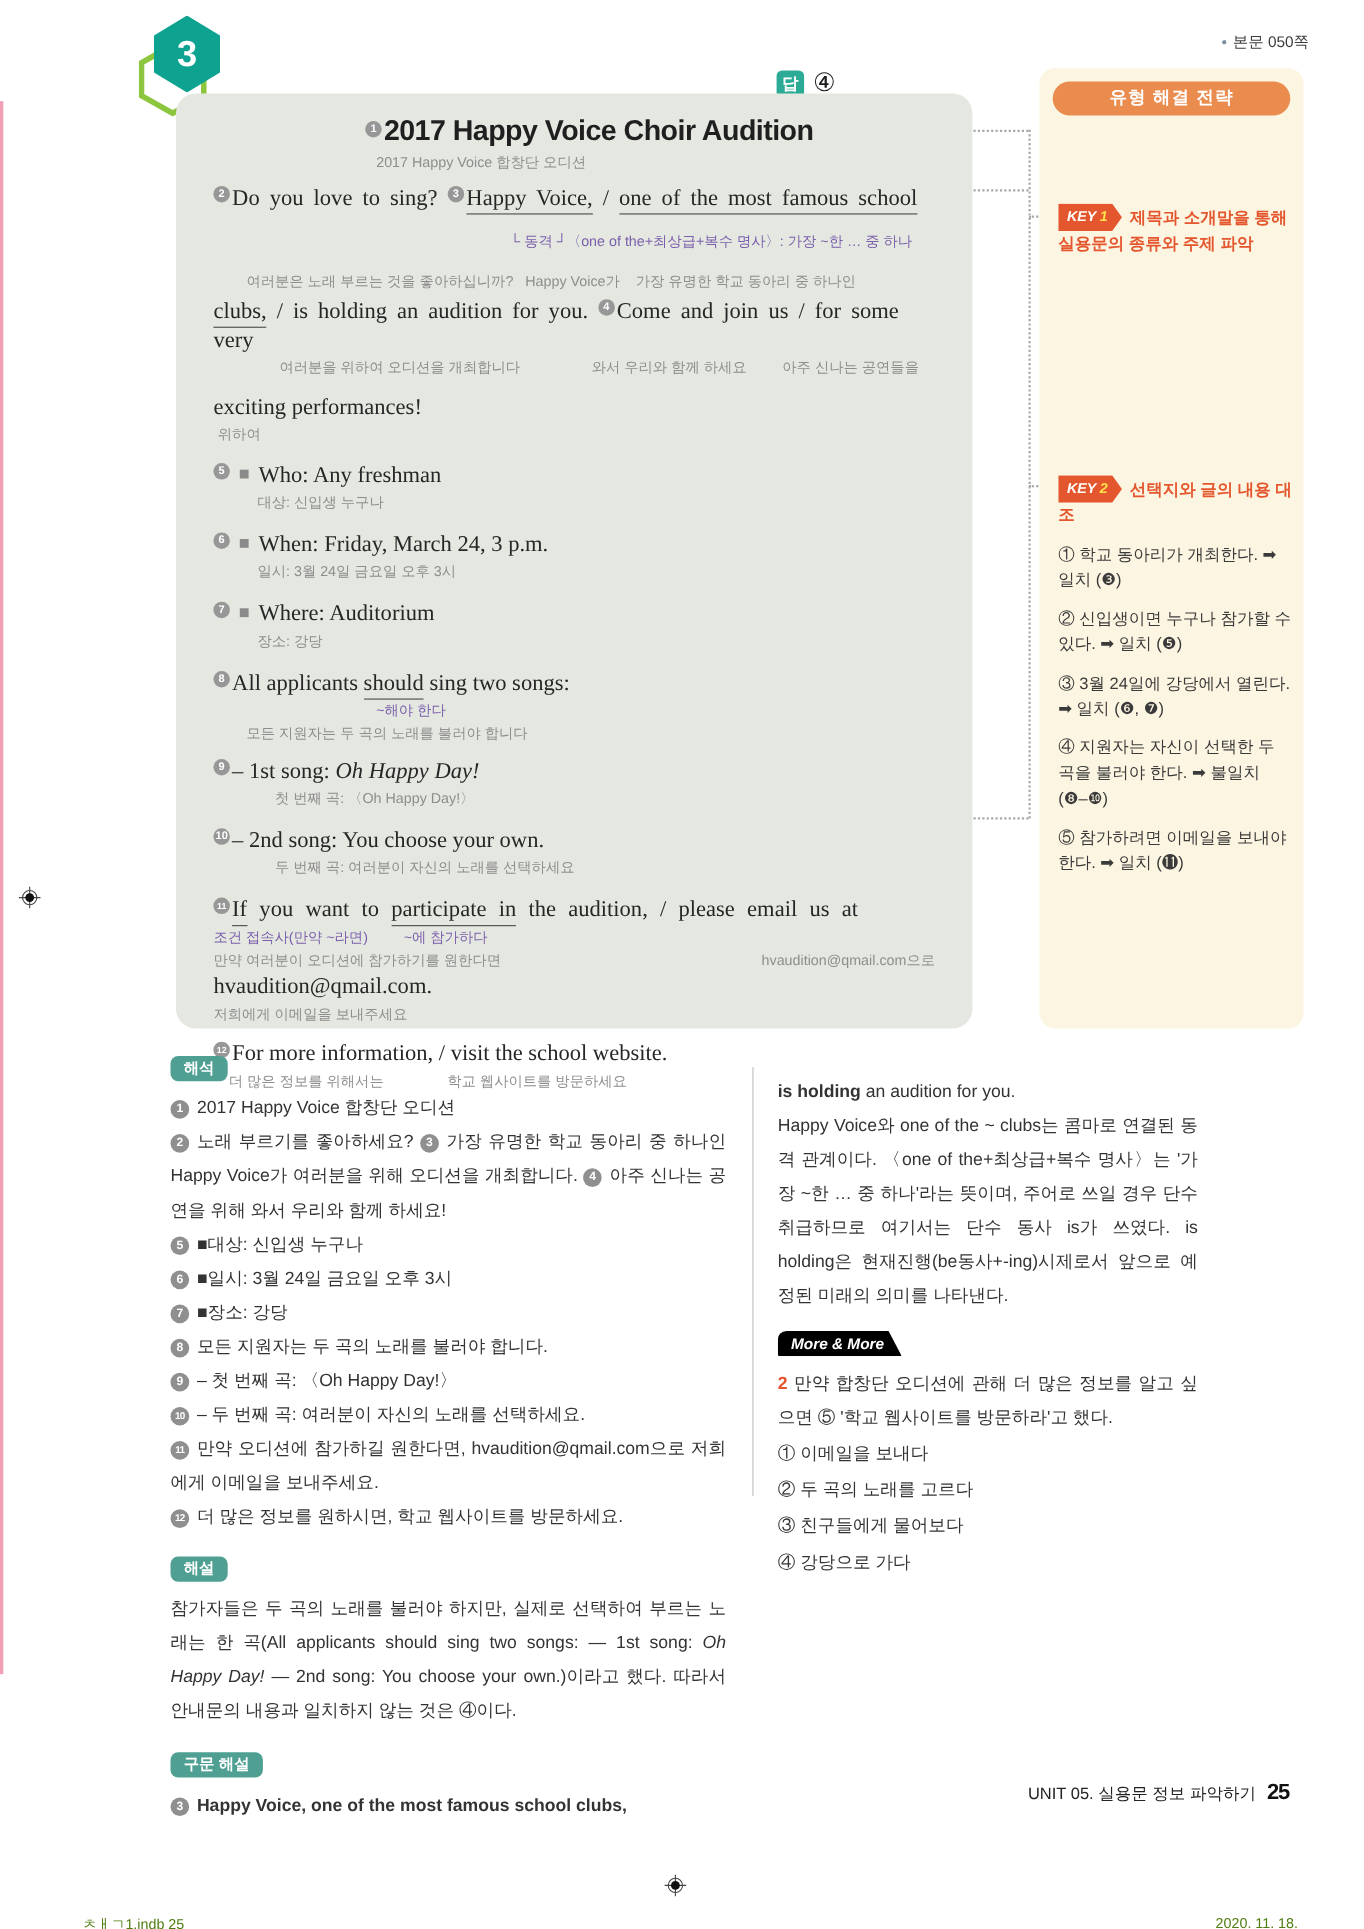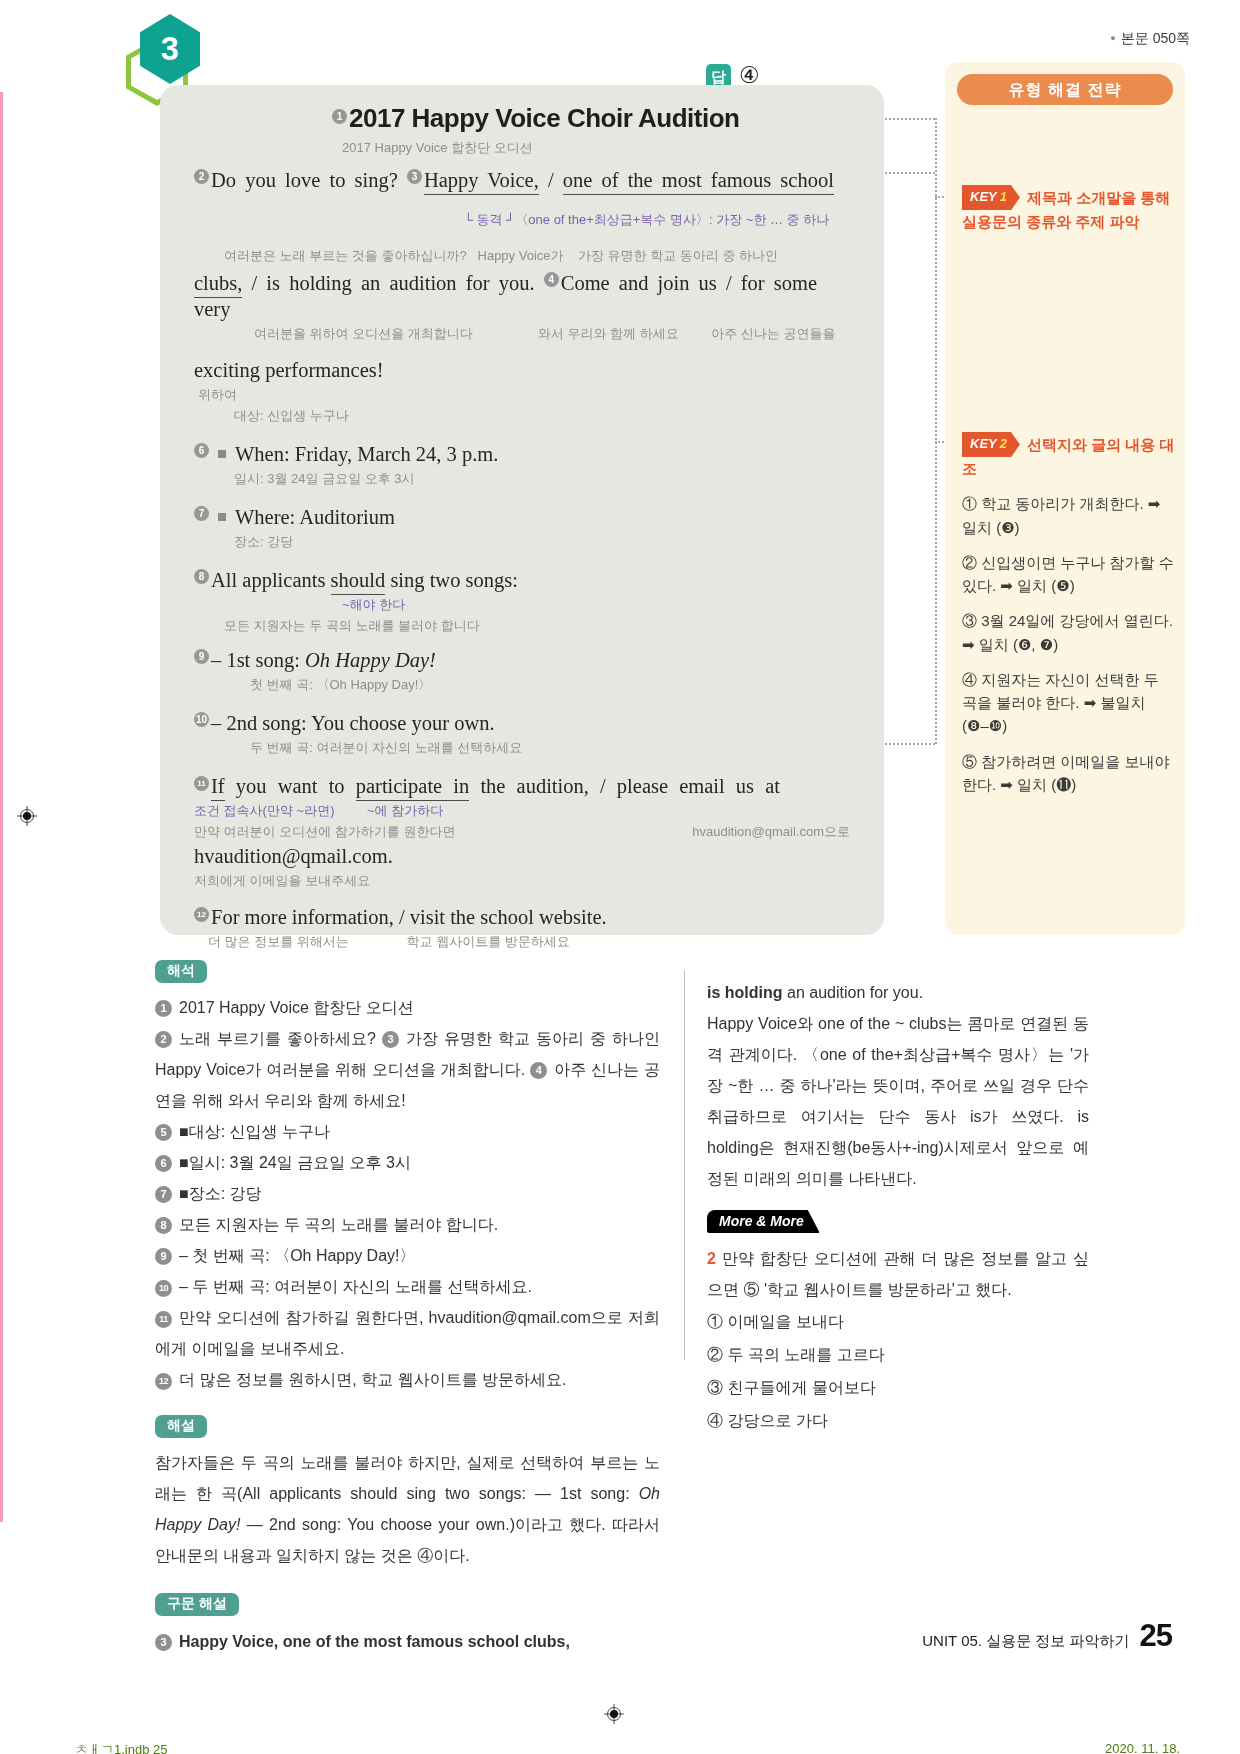--- a/index.html
+++ b/index.html
@@ -80,21 +80,21 @@
   .bold { font-weight:bold; }
   .morebadge { display:inline-block; background:#000000; color:#fff; font-size:14px; font-weight:bold;
                font-style:italic; padding:3px 16px 4px 12px; border-radius:8px 2px 2px 2px;
                clip-path: polygon(0 0, calc(100% - 12px) 0, 100% 100%, 0 100%); }
   .q-num { color:#e4572e; font-weight:bold; margin-right:6px; }
   .opt { line-height:33px; }
 
   
   .unit-footer { position:absolute; top:1618px; right:68px; display:flex; align-items:baseline; }
   .unit-footer .u-txt { font-size:15px; color:#222; }
-  .unit-footer .u-page { font-size:31px; font-weight:bold; color:#111; margin-left:10px; letter-spacing:-1px; }
+  .unit-footer .u-page { font-size:20px; font-weight:bold; color:#111; margin-left:10px; letter-spacing:-1px; }
   .print-foot { position:absolute; top:1741px; font-size:13px; color:#4d7c0f; }
 </style>
 </head>
 <body>
 
 <div class="page">
 
   <div class="edge-line"></div>
   <svg class="regmark" style="left:17px; top:806px;" viewBox="0 0 20 20">
     <line x1="10" y1="0" x2="10" y2="20" stroke="#444" stroke-width="1"></line>
@@ -149,20 +149,23 @@
     <div class="ko" style="margin-left:30px;">여러분은 노래 부르는 것을 좋아하십니까?   Happy Voice가    가장 유명한 학교 동아리 중 하나인</div>
 
     <div class="eline wsp" style="margin-top:5px;">
       <span class="u">clubs,</span><span> / is holding an audition for you. </span><span class="pn">4</span><span>Come and join us / for some very</span>
     </div>
     <div class="ko" style="margin-left:60px;">여러분을 위하여 오디션을 개최합니다                  와서 우리와 함께 하세요         아주 신나는 공연들을</div>
 
     <div class="eline" style="margin-top:14px;">exciting performances!</div>
     <div class="ko" style="margin-left:4px;">위하여</div>
 
+    <div class="eline" style="margin-top:15px;">
+      <span class="pn">5</span><span class="sq"></span><span>Who: Any freshman</span>
+    </div>
     <div class="ko" style="margin-left:40px;">대상: 신입생 누구나</div>
 
     <div class="eline" style="margin-top:16px;">
       <span class="pn">6</span><span class="sq"></span><span>When: Friday, March 24, 3 p.m.</span>
     </div>
     <div class="ko" style="margin-left:40px;">일시: 3월 24일 금요일 오후 3시</div>
 
     <div class="eline" style="margin-top:16px;">
       <span class="pn">7</span><span class="sq"></span><span>Where: Auditorium</span>
     </div>

